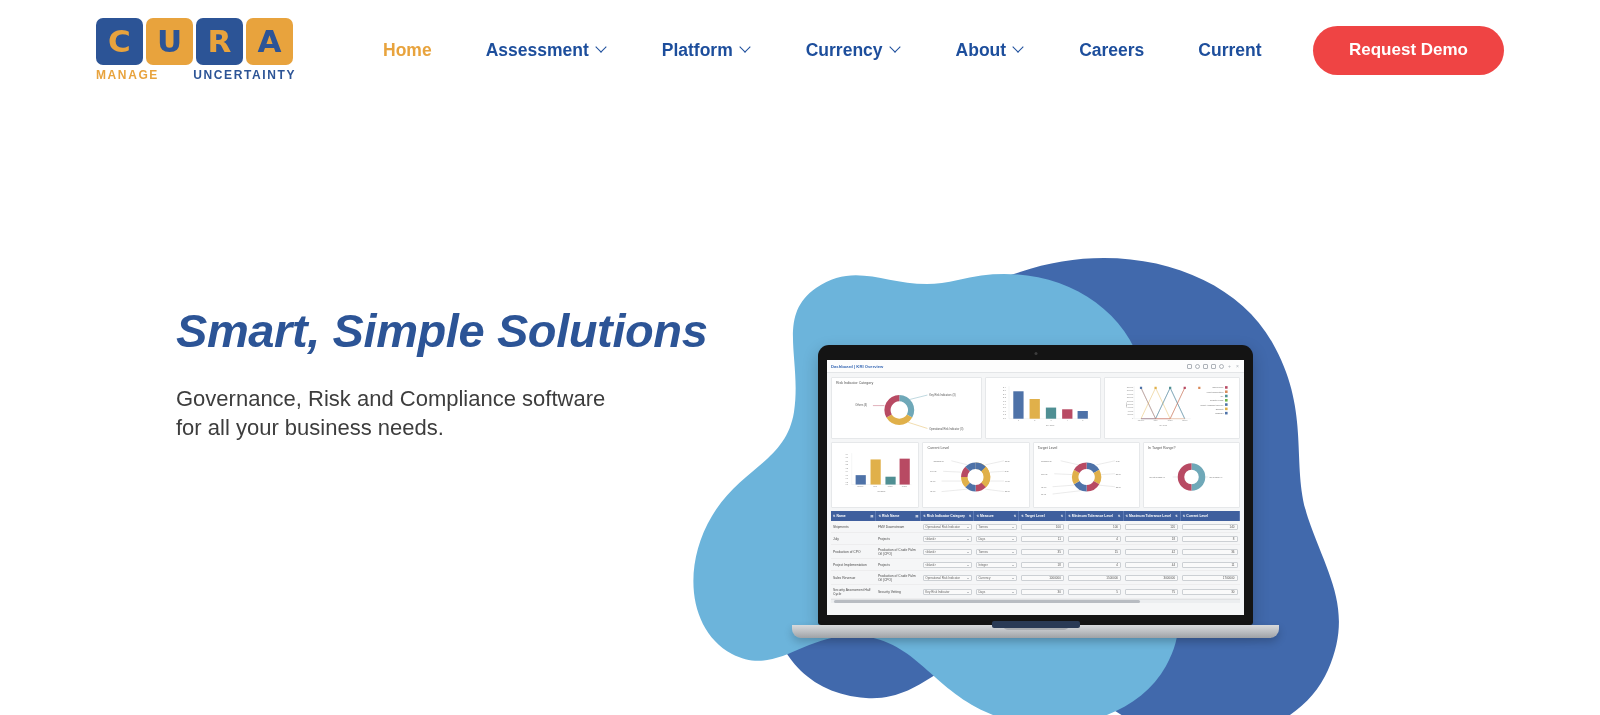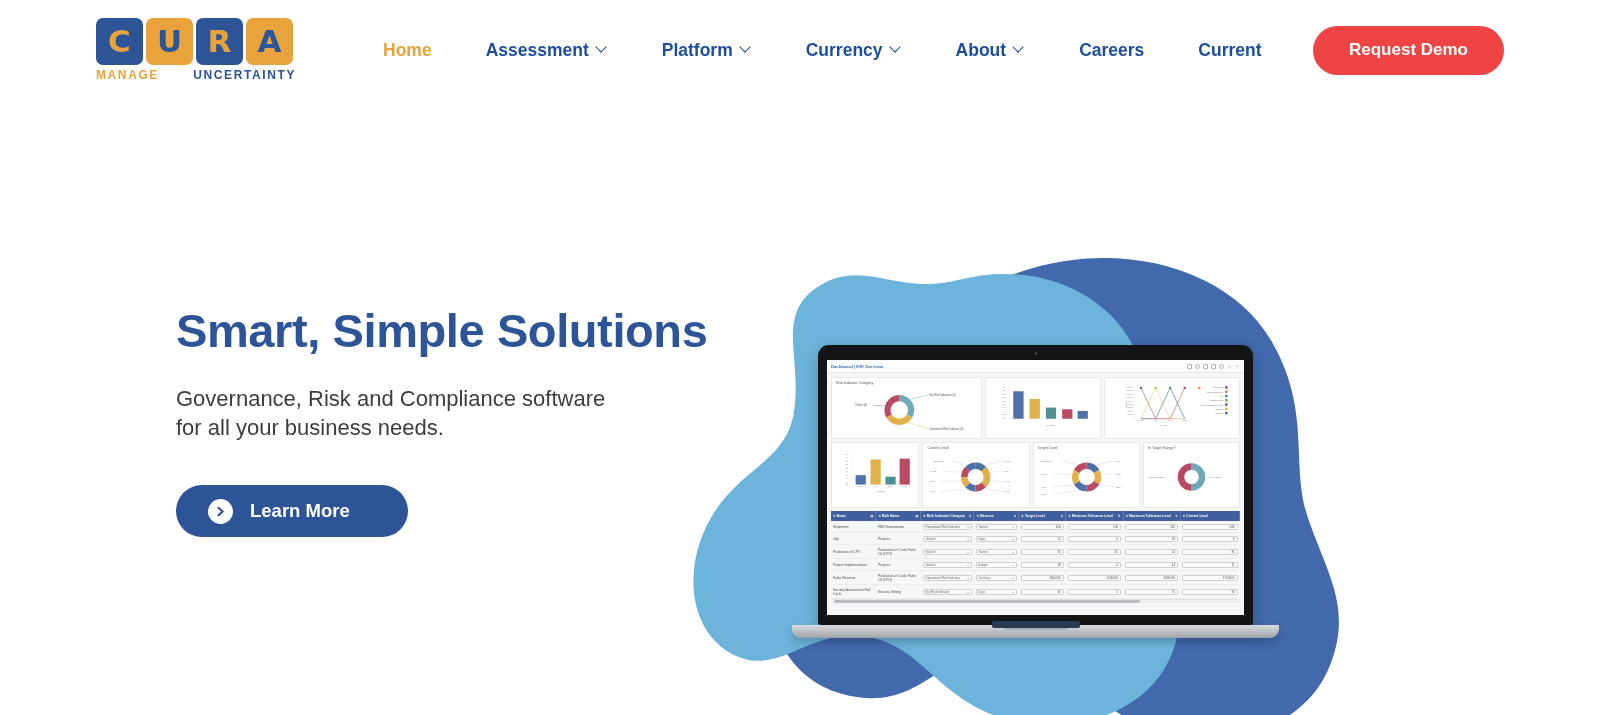--- a/index.html
+++ b/index.html
@@ -93,20 +93,21 @@
     padding-left: 176px;
     padding-top: 205px;
   }
   .hero-title {
     font-size: 47px;
     font-weight: 700;
     color: #2c5496;
     letter-spacing: -0.4px;
     line-height: 1.1;
     white-space: nowrap;
+    font-style: italic;
   }
   .hero-sub {
     margin-top: 27px;
     font-size: 22px;
     color: #3d3d3d;
     line-height: 1.35;
     max-width: 470px;
   }
   .learn-btn {
     margin-top: 42px;
@@ -361,28 +362,20 @@
 </div>
 
 <div class="hero">
 
   <div class="hero-left">
     <h1 class="hero-title">Smart, Simple Solutions</h1>
     <p class="hero-sub">
       <span>Governance, Risk and Compliance software</span><br>
       <span>for all your business needs.</span>
     </p>
-    <button class="learn-btn">
-      <span class="learn-icon">
-        <svg width="13" height="13" viewBox="0 0 13 13">
-          <path d="M4.6 2.8 L8.6 6.5 L4.6 10.2" fill="none" stroke="#2c5496" stroke-width="2.2" stroke-linecap="round" stroke-linejoin="round"></path>
-        </svg>
-      </span>
-      <span class="learn-label">Learn More</span>
-    </button>
   </div>
 
   <div class="hero-art">
 
     <svg class="blobs" viewBox="0 0 690 520">
       <path fill="#4169ac" d="M330 22 C430 -12 540 18 582 92 C622 162 600 214 618 268
            C638 326 664 360 638 420 C610 484 520 506 456 478
            C396 452 372 400 318 398 C258 396 236 452 176 448
            C112 444 74 392 84 334 C94 278 142 258 150 206
            C158 150 128 104 170 62 C214 18 258 46 330 22 Z"></path>

